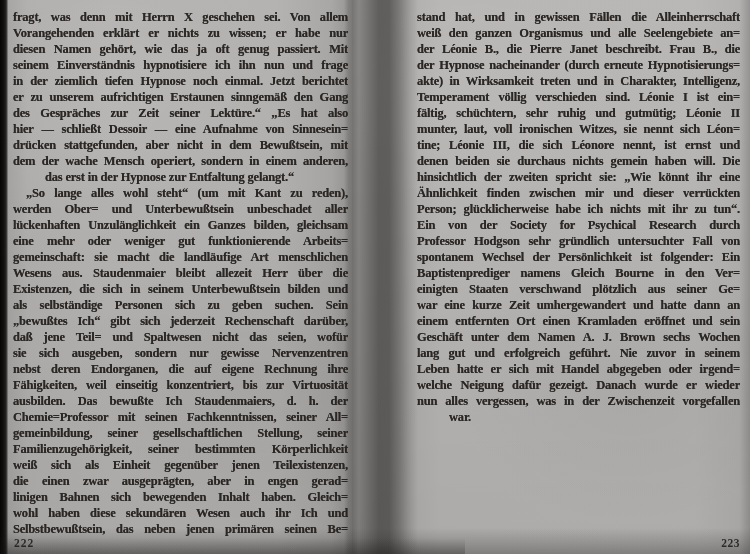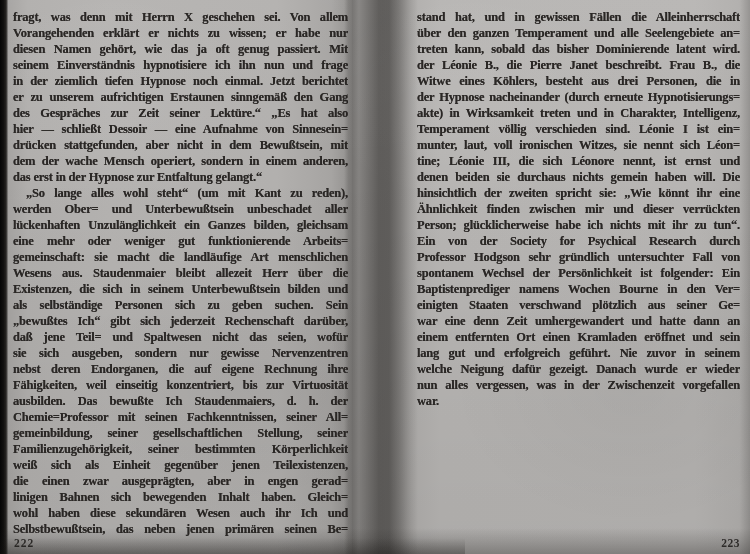--- a/index.html
+++ b/index.html
@@ -27,21 +27,21 @@
   .textblock{position:absolute;top:9px;}
   .page-left .textblock{left:6px;width:335px;}
   .page-right .textblock{left:65px;width:323px;}
   .line{
     height:16px;line-height:16px;font-size:12.5px;font-weight:bold;
     color:#2a2725;letter-spacing:-0.2px;
     text-align:justify;text-align-last:justify;
     overflow:hidden;
     text-shadow:0 0 0.5px rgba(42,39,37,0.75);
   }
-  .para.no-jlast .line:last-child{text-align-last:left;}
+  .para.no-jlast .line:last-child{text-align-last:left;margin-left:32px;}
   .para.indent .line:first-child{text-indent:13px;}
   .pagenum{
     position:absolute;top:537px;font-size:11.5px;font-weight:bold;
     color:#32302e;letter-spacing:1px;
   }
   .page-left .pagenum{left:7px;}
   .page-right .pagenum{left:65px;width:323px;text-align:right;letter-spacing:0.5px;}
   .edge-left{
     position:absolute;left:0;top:0;width:8px;height:554px;pointer-events:none;
     background:linear-gradient(90deg,#050505 0%,#121110 45%,#23211f 70%,#4a4846 88%,rgba(110,108,106,0) 100%);
@@ -116,41 +116,42 @@
           <div class="line">wohl haben diese sekundären Wesen auch ihr Ich und</div>
           <div class="line">Selbstbewußtsein, das neben jenen primären seinen Be=</div>
         </div>
       </div>
     <div class="pagenum">222</div>
   </div>
   <div class="page page-right">
     <div class="textblock">
         <div class="para no-jlast">
           <div class="line">stand hat, und in gewissen Fällen die Alleinherrschaft</div>
-          <div class="line">über den ganzen Temperament und alle Seelengebiete an=</div>
-          <div class="line">treten kann, sobald das bisher Dominierende latent wird.</div>
+          <div class="line">weiß den ganzen Organismus und alle Seelengebiete an=</div>
           <div class="line">der Léonie B., die Pierre Janet beschreibt. Frau B., die</div>
-          <div class="line">Witwe eines Köhlers, besteht aus drei Personen, die in</div>
           <div class="line">der Hypnose nacheinander (durch erneute Hypnotisierungs=</div>
           <div class="line">akte) in Wirksamkeit treten und in Charakter, Intelligenz,</div>
           <div class="line">Temperament völlig verschieden sind. Léonie I ist ein=</div>
+          <div class="line">fältig, schüchtern, sehr ruhig und gutmütig; Léonie II</div>
           <div class="line">munter, laut, voll ironischen Witzes, sie nennt sich Léon=</div>
           <div class="line">tine; Léonie III, die sich Léonore nennt, ist ernst und</div>
           <div class="line">denen beiden sie durchaus nichts gemein haben will. Die</div>
           <div class="line">hinsichtlich der zweiten spricht sie: „Wie könnt ihr eine</div>
           <div class="line">Ähnlichkeit finden zwischen mir und dieser verrückten</div>
           <div class="line">Person; glücklicherweise habe ich nichts mit ihr zu tun“.</div>
           <div class="line">Ein von der Society for Psychical Research durch</div>
           <div class="line">Professor Hodgson sehr gründlich untersuchter Fall von</div>
           <div class="line">spontanem Wechsel der Persönlichkeit ist folgender: Ein</div>
-          <div class="line">Baptistenprediger namens Wochen Bourne in den Ver=</div>
+          <div class="line">Baptistenprediger namens Gleich Bourne in den Ver=</div>
           <div class="line">einigten Staaten verschwand plötzlich aus seiner Ge=</div>
-          <div class="line">war eine denn Zeit umhergewandert und hatte dann an</div>
+          <div class="line">war eine kurze Zeit umhergewandert und hatte dann an</div>
           <div class="line">einem entfernten Ort einen Kramladen eröffnet und sein</div>
+          <div class="line">Geschäft unter dem Namen A. J. Brown sechs Wochen</div>
           <div class="line">lang gut und erfolgreich geführt. Nie zuvor in seinem</div>
+          <div class="line">Leben hatte er sich mit Handel abgegeben oder irgend=</div>
           <div class="line">welche Neigung dafür gezeigt. Danach wurde er wieder</div>
           <div class="line">nun alles vergessen, was in der Zwischenzeit vorgefallen</div>
           <div class="line">war.</div>
         </div>
       </div>
     <div class="pagenum">223</div>
   </div>
   <div class="edge-left"></div>
   <div class="gutter"></div>
   <div class="edge-right"></div>

